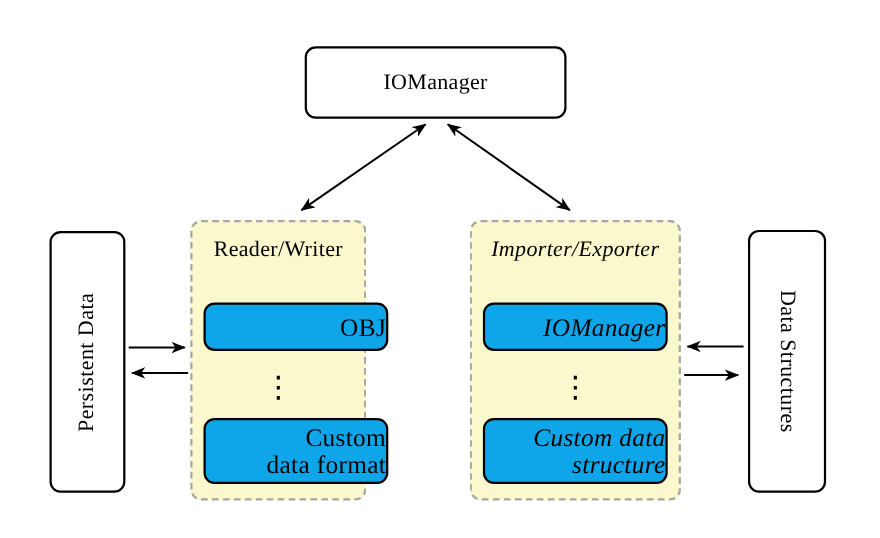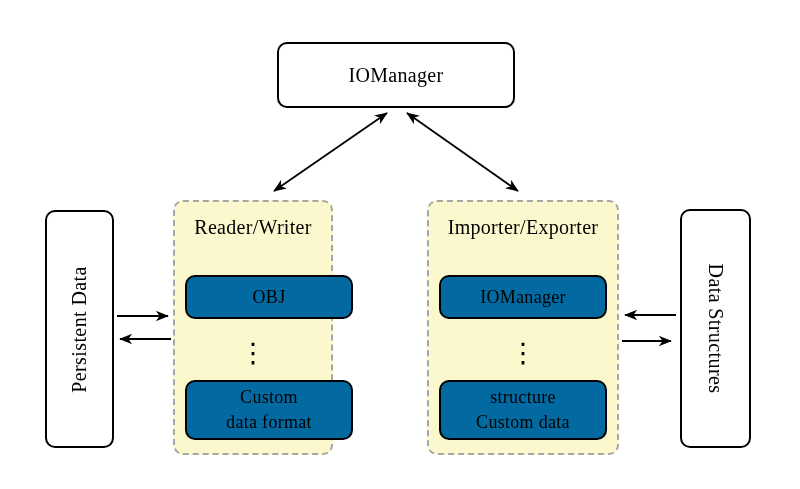--- a/index.html
+++ b/index.html
@@ -39,27 +39,27 @@
     position: absolute;
     left: 0; right: 0; top: 14px;
     text-align: center;
     font-size: 20px;
     letter-spacing: 0.3px;
   }
   
   .inner-box {
     position: absolute;
     left: 10px; width: 168px;
-    background: #0369a1;
+    background: #0ea5e9;
     border: 2.6px solid #000000;
     border-radius: 10px;
     display: flex; flex-direction: column;
-    align-items: center; justify-content: center;
+    align-items: flex-end; justify-content: center;
     box-sizing: border-box;
-    font-size: 18px;
+    font-size: 23px;
     letter-spacing: 0.3px;
     line-height: 25px;
     text-align: center;
   }
   .inner-box.one { top: 73px; height: 44px; }
   .inner-box.two { top: 178px; height: 60px; }
   .ellipsis {
     position: absolute;
     left: 0; right: 0; top: 128px; height: 44px;
     display: flex; align-items: center; justify-content: center;
@@ -118,25 +118,25 @@
     <div class="inner-box one">
       <span>OBJ</span>
     </div>
     <div class="ellipsis">⋮</div>
     <div class="inner-box two">
       <span>Custom</span>
       <span>data format</span>
     </div>
   </div>
 
-  <div class="group" style="left:427px; top:200px; width:192px; height:255px;">
+  <div class="group" style="left:427px; top:200px; width:192px; height:255px;font-style:italic;">
     <div class="group-title">Importer/Exporter</div>
     <div class="inner-box one">
       <span>IOManager</span>
     </div>
     <div class="ellipsis">⋮</div>
     <div class="inner-box two">
+      <span>Custom data</span>
       <span>structure</span>
-      <span>Custom data</span>
     </div>
   </div>
 
 </div>
 
 </body></html>

